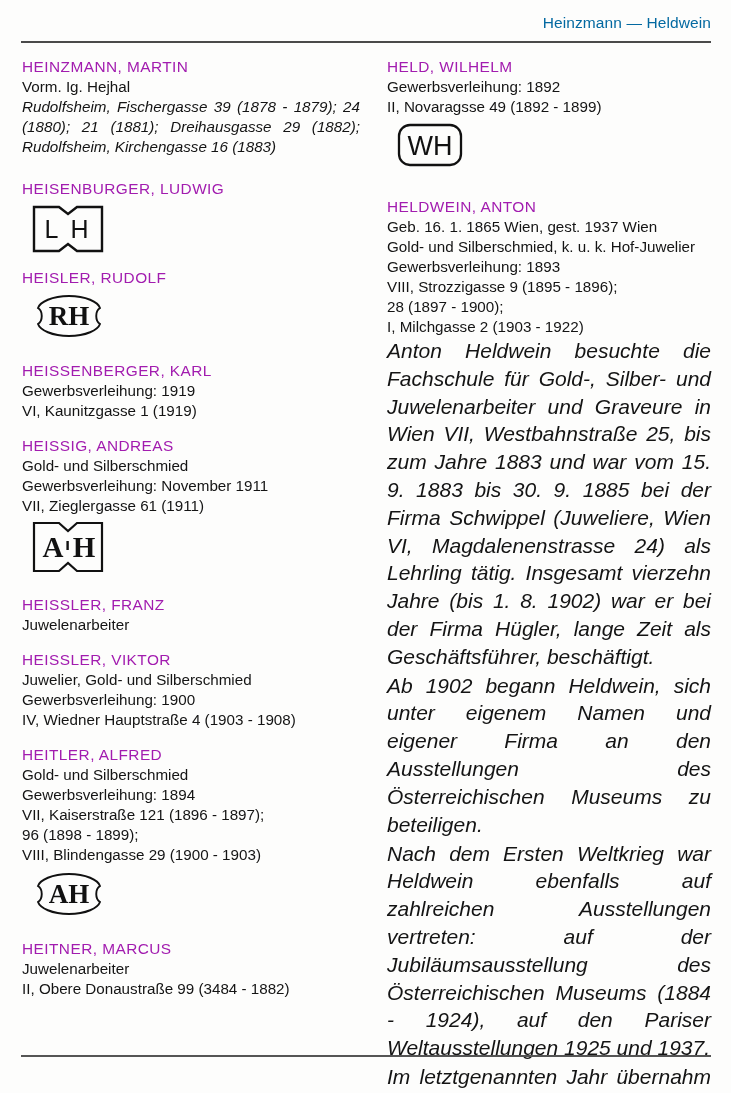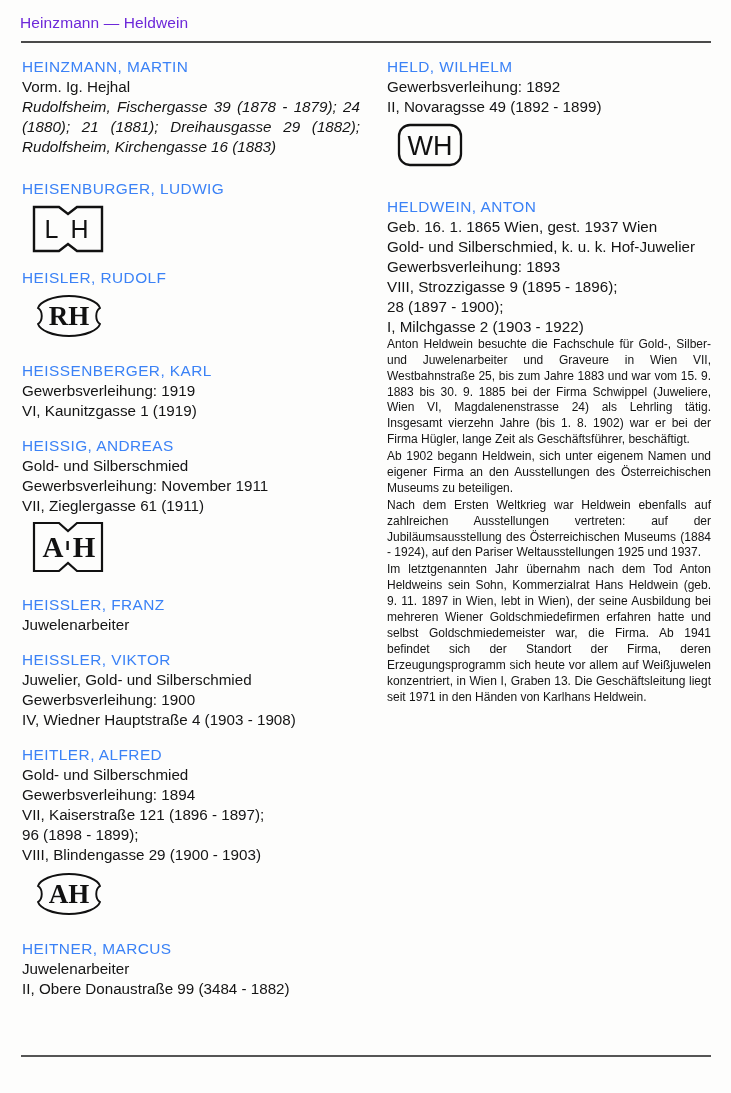--- a/index.html
+++ b/index.html
@@ -18,24 +18,24 @@
     background: #fdfdfc;
     overflow: hidden;
   }
 
   
   .running-head {
     position: absolute;
     left: 20px;
     top: 14px;
     width: 691px;
-    text-align: left;
+    text-align: right;
     font-size: 15.5px;
     letter-spacing: 0.1px;
-    color: #6d28d9;
+    color: #0369a1;
   }
   .head-rule {
     position: absolute;
     left: 21px;
     top: 41px;
     width: 690px;
     height: 2px;
     background: #4a4a4a;
   }
 
@@ -47,46 +47,47 @@
   .col-left  { left: 22px;  width: 338px; }
   .col-right { left: 387px; width: 324px; }
 
   
   .entry { margin-bottom: 0; }
 
   .ename {
     font-size: 15.4px;
     letter-spacing: 0.45px;
     line-height: 1.30;
-    color: #3b82f6;
+    color: #a21caf;
     white-space: nowrap;
   }
   .eline {
     font-size: 15.2px;
     line-height: 1.315;
     color: #141414;
   }
   .eline.just {
     text-align: justify;
     text-align-last: left;
     font-style: italic;
   }
   .gap-md { height: 15px; }
   .gap-lg { height: 22px; }
   .gap-xl { height: 30px; }
 
   
   .para {
-    font-size: 12px;
+    font-size: 21px;
     line-height: 1.325;
     text-align: justify;
     text-align-last: left;
     color: #141414;
     margin: 0;
     hyphens: none;
+    font-style: italic;
   }
   .para + .para { margin-top: 1px; }
 
   
   .mark-wrap { line-height: 0; margin-left: 10px; }
   .mark-wrap svg { display: block; }
 
   
   .foot-rule {
     position: absolute;

